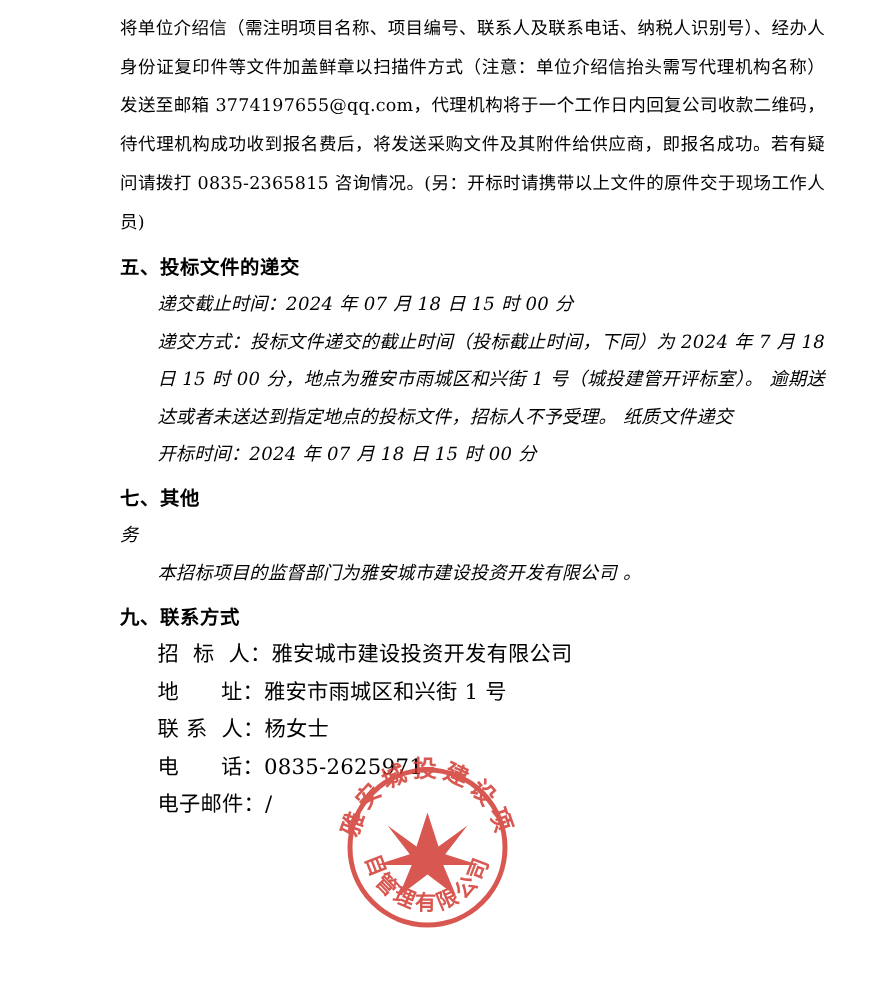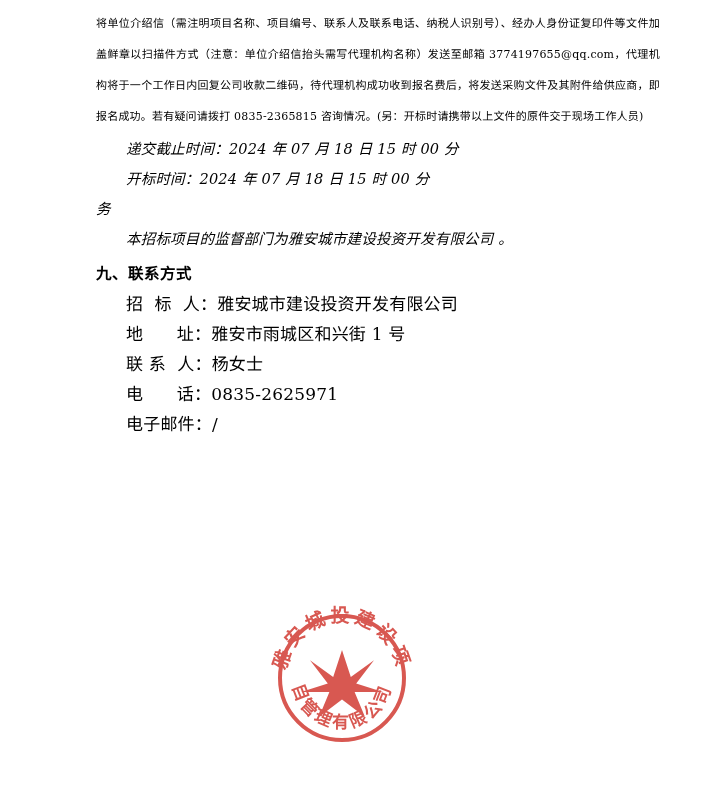--- a/index.html
+++ b/index.html
@@ -16,21 +16,21 @@
     color: #000000;
   }
   .page {
     position: relative;
     width: 706px;
     height: 804px;
     box-sizing: border-box;
     padding: 8px 46px 0 96px;
   }
   .lead-para {
-    font-size: 11px;
+    font-size: 14px;
     line-height: 31px;
     text-align: justify;
     text-justify: inter-ideograph;
     margin: 0 0 2px 0;
     letter-spacing: 0.2px;
   }
   .heading {
     font-size: 15.5px;
     font-weight: bold;
     line-height: 30px;
@@ -70,24 +70,27 @@
   }
   .seal svg { display: block; }
 </style>
 </head>
 <body>
 
 <div class="page">
 
   <p class="lead-para">将单位介绍信（需注明项目名称、项目编号、联系人及联系电话、纳税人识别号）、经办人身份证复印件等文件加盖鲜章以扫描件方式（注意：单位介绍信抬头需写代理机构名称）发送至邮箱 3774197655@qq.com，代理机构将于一个工作日内回复公司收款二维码，待代理机构成功收到报名费后，将发送采购文件及其附件给供应商，即报名成功。若有疑问请拨打 0835-2365815 咨询情况。(另：开标时请携带以上文件的原件交于现场工作人员)</p>
 
+  <div class="heading">五、投标文件的递交</div>
   <p class="body-indent">递交截止时间：2024 年 07 月 18 日  15 时 00 分</p>
+  <p class="body-indent">递交方式：投标文件递交的截止时间（投标截止时间，下同）为 2024 年 7 月 18 日 15 时 00 分，地点为雅安市雨城区和兴街 1 号（城投建管开评标室）。 逾期送达或者未送达到指定地点的投标文件，招标人不予受理。   纸质文件递交</p>
 
   <p class="body-indent">开标时间：2024 年 07 月 18 日  15 时 00 分</p>
 
+  <div class="heading">七、其他</div>
   <p class="body-indent nohang">务</p>
 
   <p class="body-indent">本招标项目的监督部门为雅安城市建设投资开发有限公司 。</p>
 
   <div class="heading">九、联系方式</div>
 
   <p class="contact-line"><span>招  标  人：</span><span>雅安城市建设投资开发有限公司</span></p>
   <p class="contact-line"><span>地      址：</span><span>雅安市雨城区和兴街 1 号</span></p>
   <p class="contact-line"><span>联 系  人：</span><span>杨女士</span></p>
   <p class="contact-line"><span>电      话：</span><span>0835-2625971</span></p>

